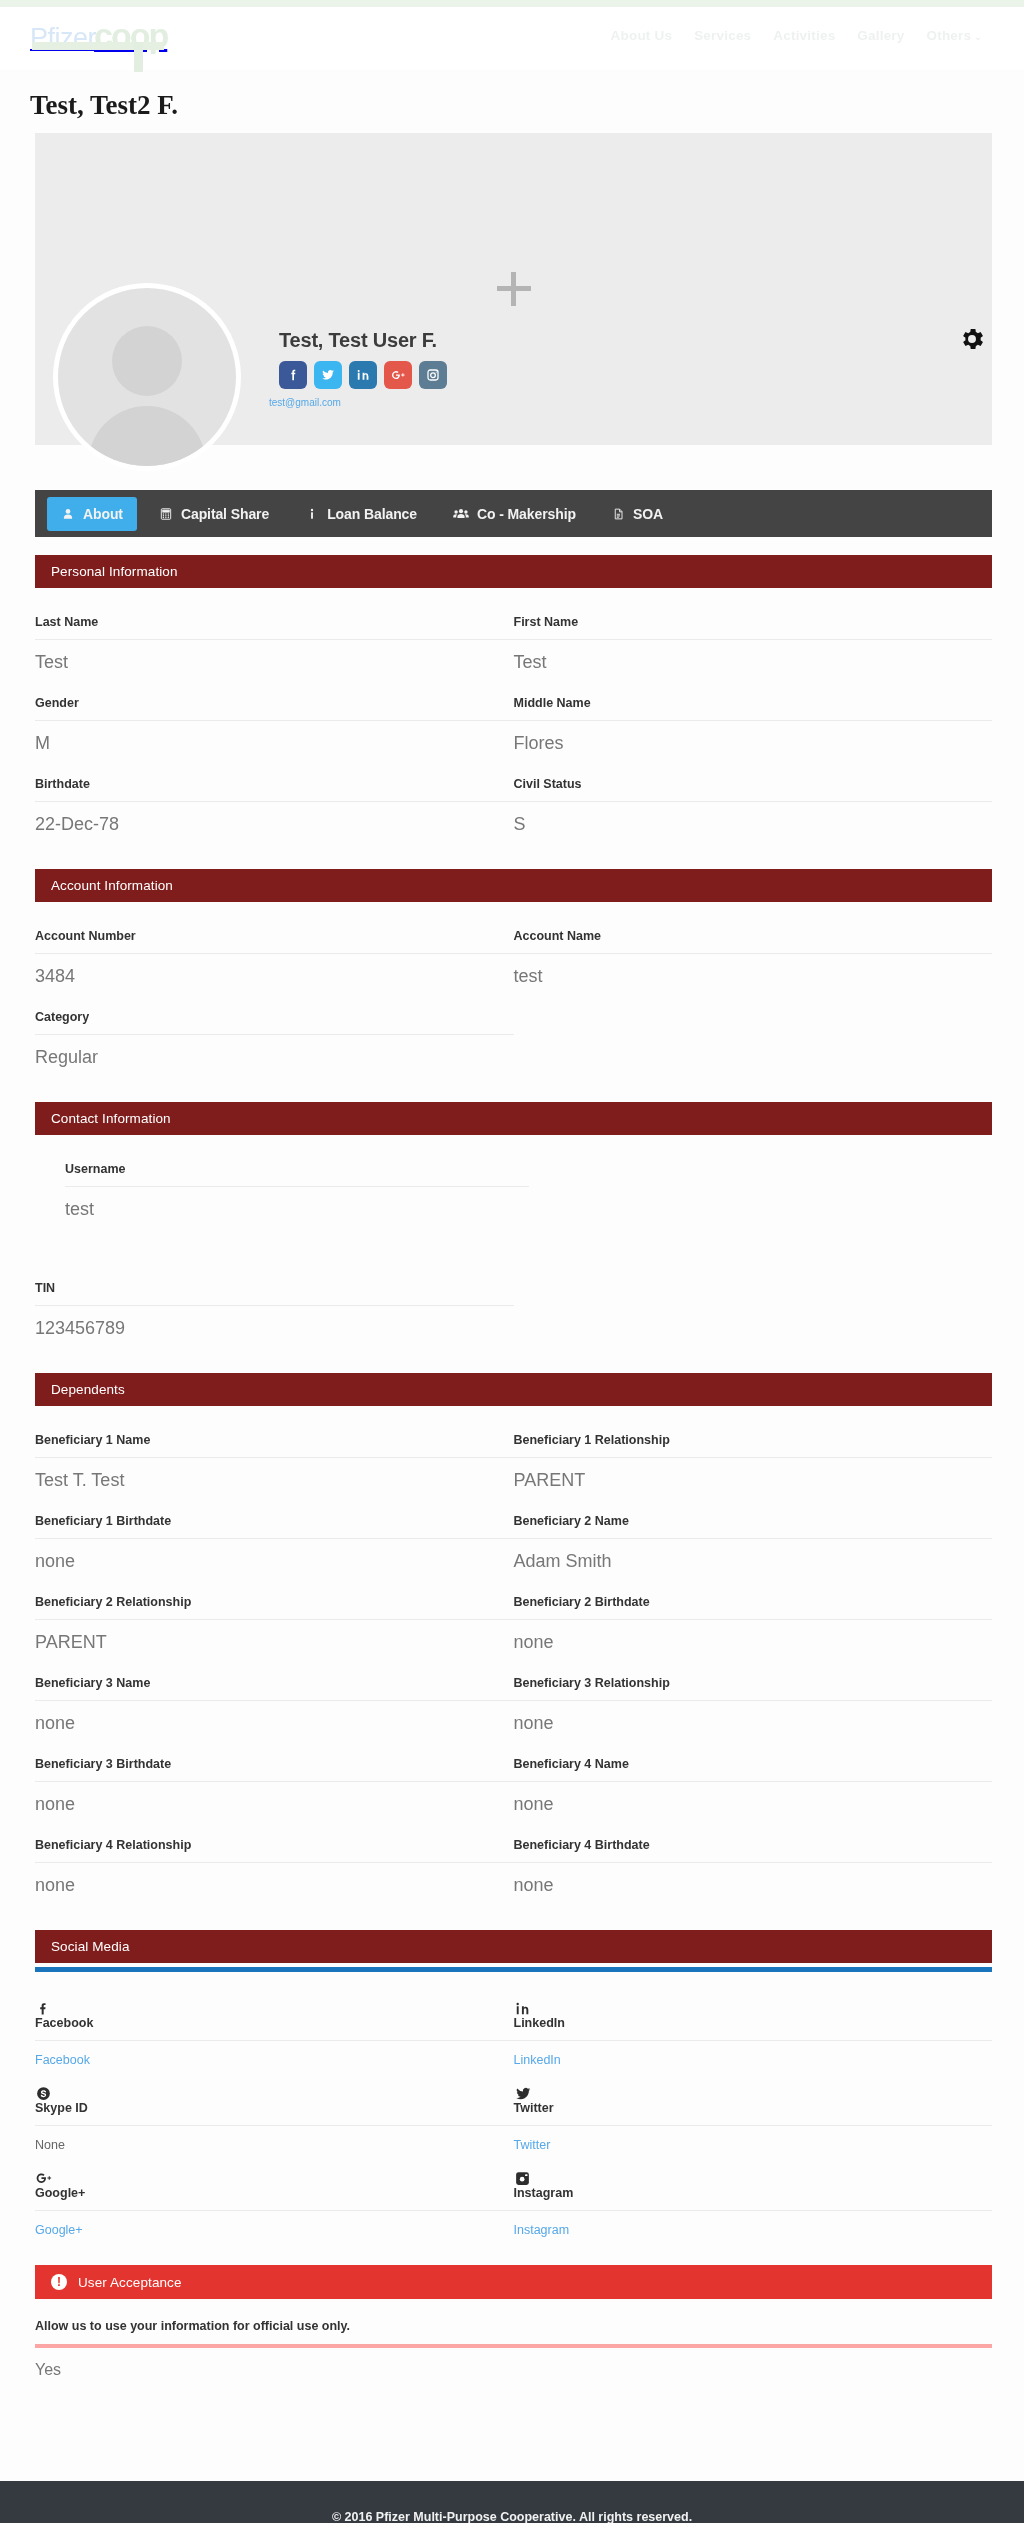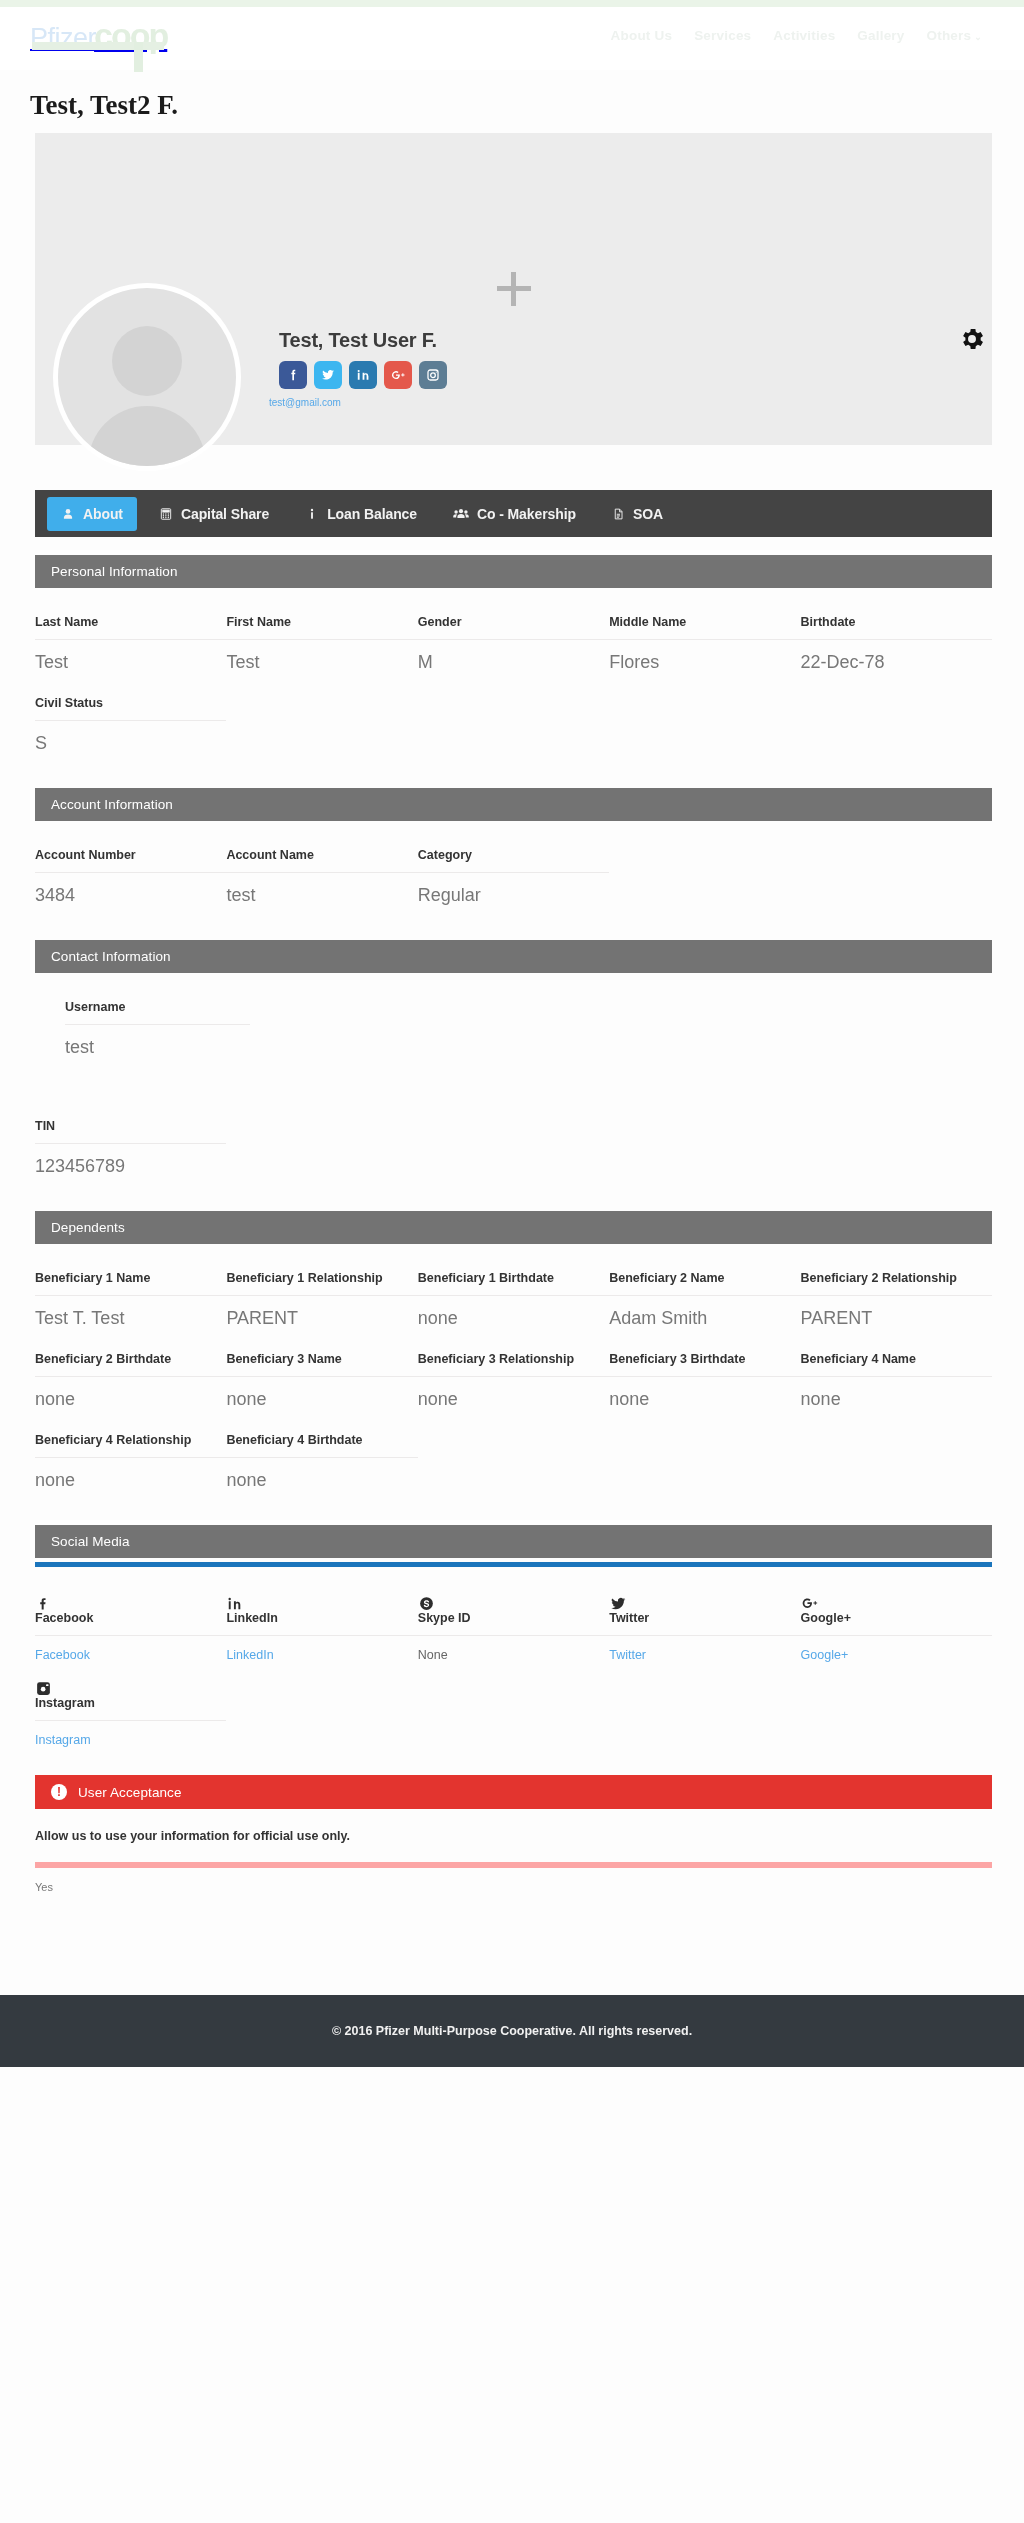--- a/index.html
+++ b/index.html
@@ -129,35 +129,35 @@
     color: #f2f2f2; font-size: 14px; font-weight: 700;
     text-decoration: none; cursor: pointer; margin-right: 8px;
     letter-spacing: -0.1px;
   }
   .tab.active { background: #40aeeb; }
   .tab .ticon { display: flex; align-items: center; font-size: 14px; line-height: 1; }
 
   
   .section { margin: 18px 32px 0 35px; }
   .sec-head {
-    background: #737373; color: #fff;
+    background: #7f1d1d; color: #fff;
     font-size: 13.5px; font-weight: 400;
     padding: 9px 0 9px 16px; letter-spacing: 0.1px;
     display: flex; align-items: center; gap: 11px;
   }
   .sec-head.red { background: #e3342f; }
   .sec-head .warn-icon {
     width: 16px; height: 16px; border-radius: 50%; background: #fff;
     color: #e3342f; font-size: 12px; font-weight: 700; line-height: 16px;
     text-align: center; display: inline-block; flex: none;
   }
   .sec-underbar { height: 5px; background: #1b75bc; margin-top: 4px; }
 
   .grid3 {
-    display: grid; grid-template-columns: repeat(5, 1fr);
+    display: grid; grid-template-columns: repeat(2, 1fr);
     padding: 16px 0 4px 0;
   }
   .grid3.indent { padding-left: 30px; }
   .field { margin-bottom: 2px; }
   .field-label {
     font-size: 12.5px; font-weight: 700; color: #333;
     padding: 11px 0 10px 0;
   }
   .field-value {
     font-size: 18px; color: #777; font-weight: 400;
@@ -171,23 +171,22 @@
   .sm-val {
     font-size: 12.5px; border-top: 1px solid #eceaea; padding: 12px 0 6px 0;
     color: #56a8e8; cursor: pointer;
   }
   .sm-val.plain { color: #666; cursor: default; }
 
   .accept-text {
     font-size: 12.5px; font-weight: 700; color: #333; padding: 20px 0 11px 0;
   }
   .accept-val {
-    font-size: 11px; color: #777; border-top: 6px solid #fca5a5;
+    font-size: 16px; color: #777; border-top: 4px solid #fca5a5;
     padding: 13px 0 10px 0;
-    margin-top: 8px;
   }
 
   .spacer { height: 92px; }
 
   
   .footer {
     background: #343a40; height: 72px;
     display: flex; align-items: center; justify-content: center;
   }
   .footer span { color: #f1f1f1; font-size: 12.5px; font-weight: 700; }

